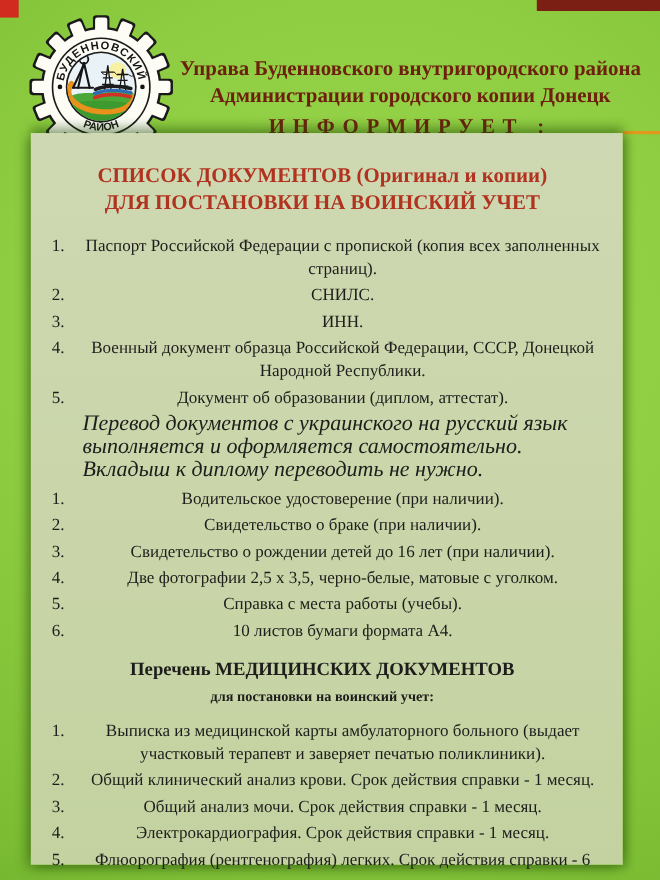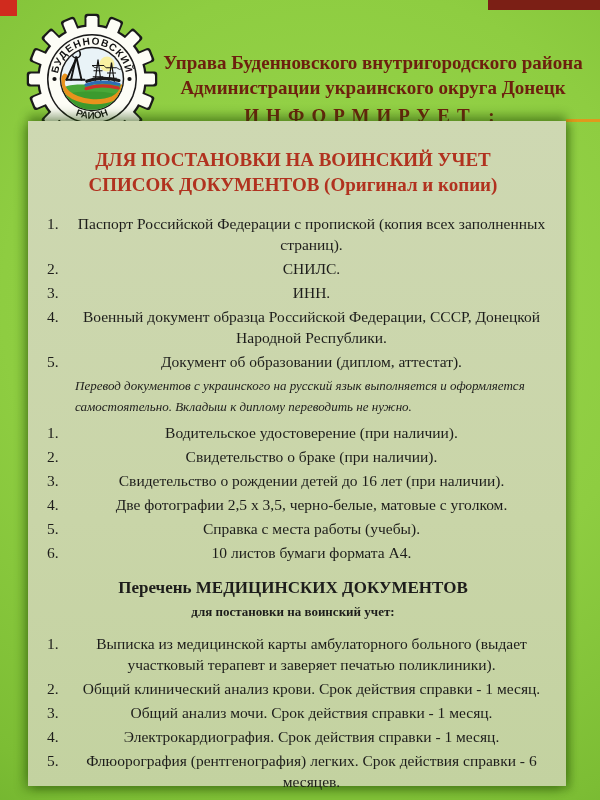--- a/index.html
+++ b/index.html
@@ -45,38 +45,38 @@
   ol.doc-list li{
     counter-increment:item;position:relative;
     padding-left:37px;margin:0 0 3px 0;text-align:center;
   }
   ol.doc-list li::before{
     content:counter(item) ".";
     position:absolute;left:9px;
   }
   .note{
     font-style:italic;margin:2px 0 5px 0;padding-left:37px;
-    font-size:13px;line-height:21px;
+    font-size:20px;line-height:21px;
   }
   .med-heading{
     text-align:center;font-weight:bold;font-size:17px;line-height:24px;
     margin:13px 0 9px 0;
   }
   .med-heading .mh2{font-size:13px;}
 </style>
 </head>
 <body>
 
 <div class="corner-red"></div>
 <div class="corner-maroon"></div>
 <div class="orange-line"></div>
 
 <div class="header">
   <div>Управа Буденновского внутригородского района</div>
-  <div>Администрации украинского округа Донецк</div>
+  <div>Администрации городского копии Донецк</div>
   <div><span class="informs">ИНФОРМИРУЕТ :</span></div>
 </div>
 
 <svg class="emblem" viewBox="0 0 200 200">
   <defs>
     <rect id="toothB" x="90" y="13" width="20" height="32" rx="4"></rect>
     <rect id="toothW" x="92.6" y="16" width="14.8" height="28" rx="3"></rect>
     <clipPath id="sceneClip">
         <circle cx="100" cy="100" r="41"></circle>
       </clipPath>
@@ -160,22 +160,22 @@
   <g font-family="Liberation Sans, sans-serif" font-weight="bold" fill="#141414">
     <text font-size="13.5" letter-spacing="1.5"><textPath href="#arcTop" startOffset="50%" text-anchor="middle" aria-label="БУДЕННОВСКИЙ">БУДЕННОВСКИЙ</textPath></text>
     <text font-size="13"><textPath href="#arcBottom" startOffset="50%" text-anchor="middle" aria-label="РАЙОН">РАЙОН</textPath></text>
   </g>
   <circle cx="50" cy="100" r="2.8" fill="#141414"></circle>
   <circle cx="150" cy="100" r="2.8" fill="#141414"></circle>
 </svg>
 
 <div class="card">
   <div class="card-title">
+    <div>СПИСОК ДОКУМЕНТОВ (Оригинал и копии)</div>
     <div>ДЛЯ ПОСТАНОВКИ НА ВОИНСКИЙ УЧЕТ</div>
-    <div>СПИСОК ДОКУМЕНТОВ (Оригинал и копии)</div>
   </div>
 
   <ol class="doc-list">
 
   <li>Паспорт Российской Федерации с пропиской (копия всех заполненных страниц).</li>
       <li>СНИЛС.</li>
       <li>ИНН.</li>
       <li>Военный документ образца Российской Федерации, СССР, Донецкой Народной Республики.</li>
       <li>Документ об образовании (диплом, аттестат).</li>
     </ol>

